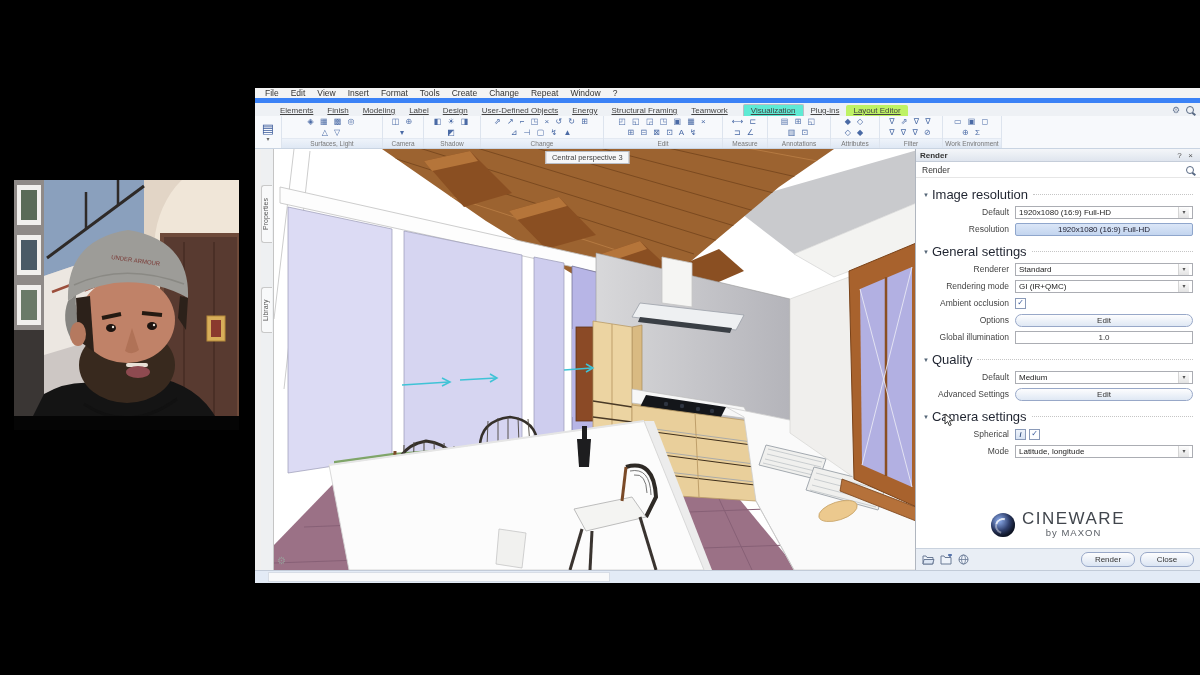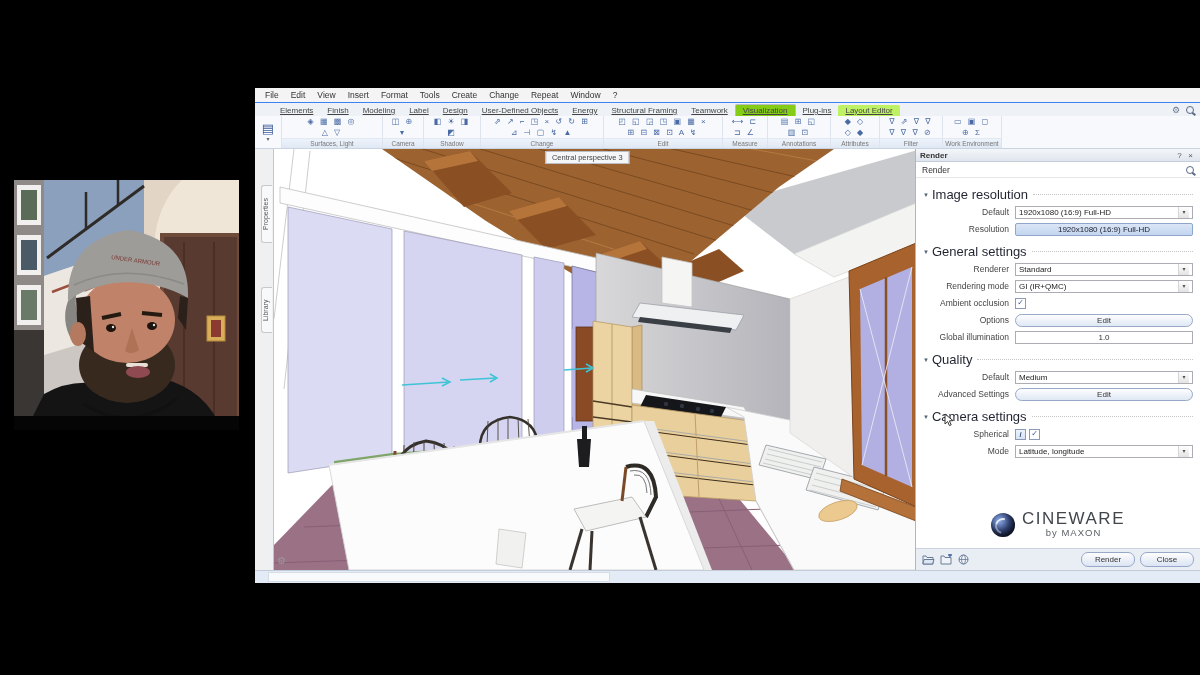--- a/index.html
+++ b/index.html
@@ -2,26 +2,26 @@
 <html><head>
 <meta charset="utf-8">
 <style>
   html,body{margin:0;padding:0;background:#000;width:1200px;height:675px;overflow:hidden;
     font-family:"Liberation Sans",sans-serif;}
   .abs{position:absolute;}
   
   #webcam{left:14px;top:180px;width:225px;height:250px;background:#111;}
   
   #app{left:255px;top:88px;width:945px;height:495px;background:#f0f0f0;font-size:9px;color:#222;}
-  #menubar{position:absolute;top:0;left:0;right:0;height:15px;background:#f4f4f4;border-bottom:1px solid #3b82f6;
+  #menubar{position:absolute;top:0;left:0;right:0;height:15px;background:#f4f4f4;border-bottom:5px solid #3b82f6;
     display:flex;align-items:center;padding-left:4px;box-sizing:border-box;}
   #menubar span{padding:0 6px;font-size:8.5px;color:#333;}
   #tabrow{position:absolute;top:15px;left:0;right:0;height:13px;background:#eef1f5;display:flex;align-items:flex-end;padding-left:18px;box-sizing:border-box;}
   .rtab{font-size:8px;color:#444;padding:1px 7px 1px 7px;white-space:nowrap;text-decoration:underline;}
-  .rtab.active{background:#84cc16;border:1px solid #b9bec6;border-bottom:none;border-radius:2px 2px 0 0;}
+  .rtab.active{background:#5eead4;border:1px solid #b9bec6;border-bottom:none;border-radius:2px 2px 0 0;margin-left:8px;}
   .rtab.shaded{background:#bef264;border-radius:2px 2px 0 0;}
   #tab-corner{position:absolute;right:6px;top:15px;height:13px;display:flex;align-items:center;gap:6px;}
   #tab-corner .gear{font-size:9px;color:#6a7a95;line-height:10px;}
   .mag{display:inline-block;width:6px;height:6px;border:1.5px solid #5a6b85;border-radius:50%;position:relative;}
   .mag::after{content:"";position:absolute;width:4px;height:1.5px;background:#5a6b85;left:5px;top:6px;transform:rotate(40deg);}
   #toolbar{position:absolute;top:28px;left:0;right:0;height:33px;background:#f7f9fc;border-bottom:1px solid #c9d4e2;display:flex;box-sizing:border-box;}
   #bigbtn{width:26px;display:flex;flex-direction:column;align-items:center;justify-content:center;border-right:1px solid #dde4ee;}
   #bigbtn .ic{font-size:13px;color:#3a5a9a;line-height:14px;}
   #bigbtn .ar{font-size:6px;color:#666;line-height:6px;}
   .group{display:flex;flex-direction:column;border-right:1px solid #dde4ee;}

